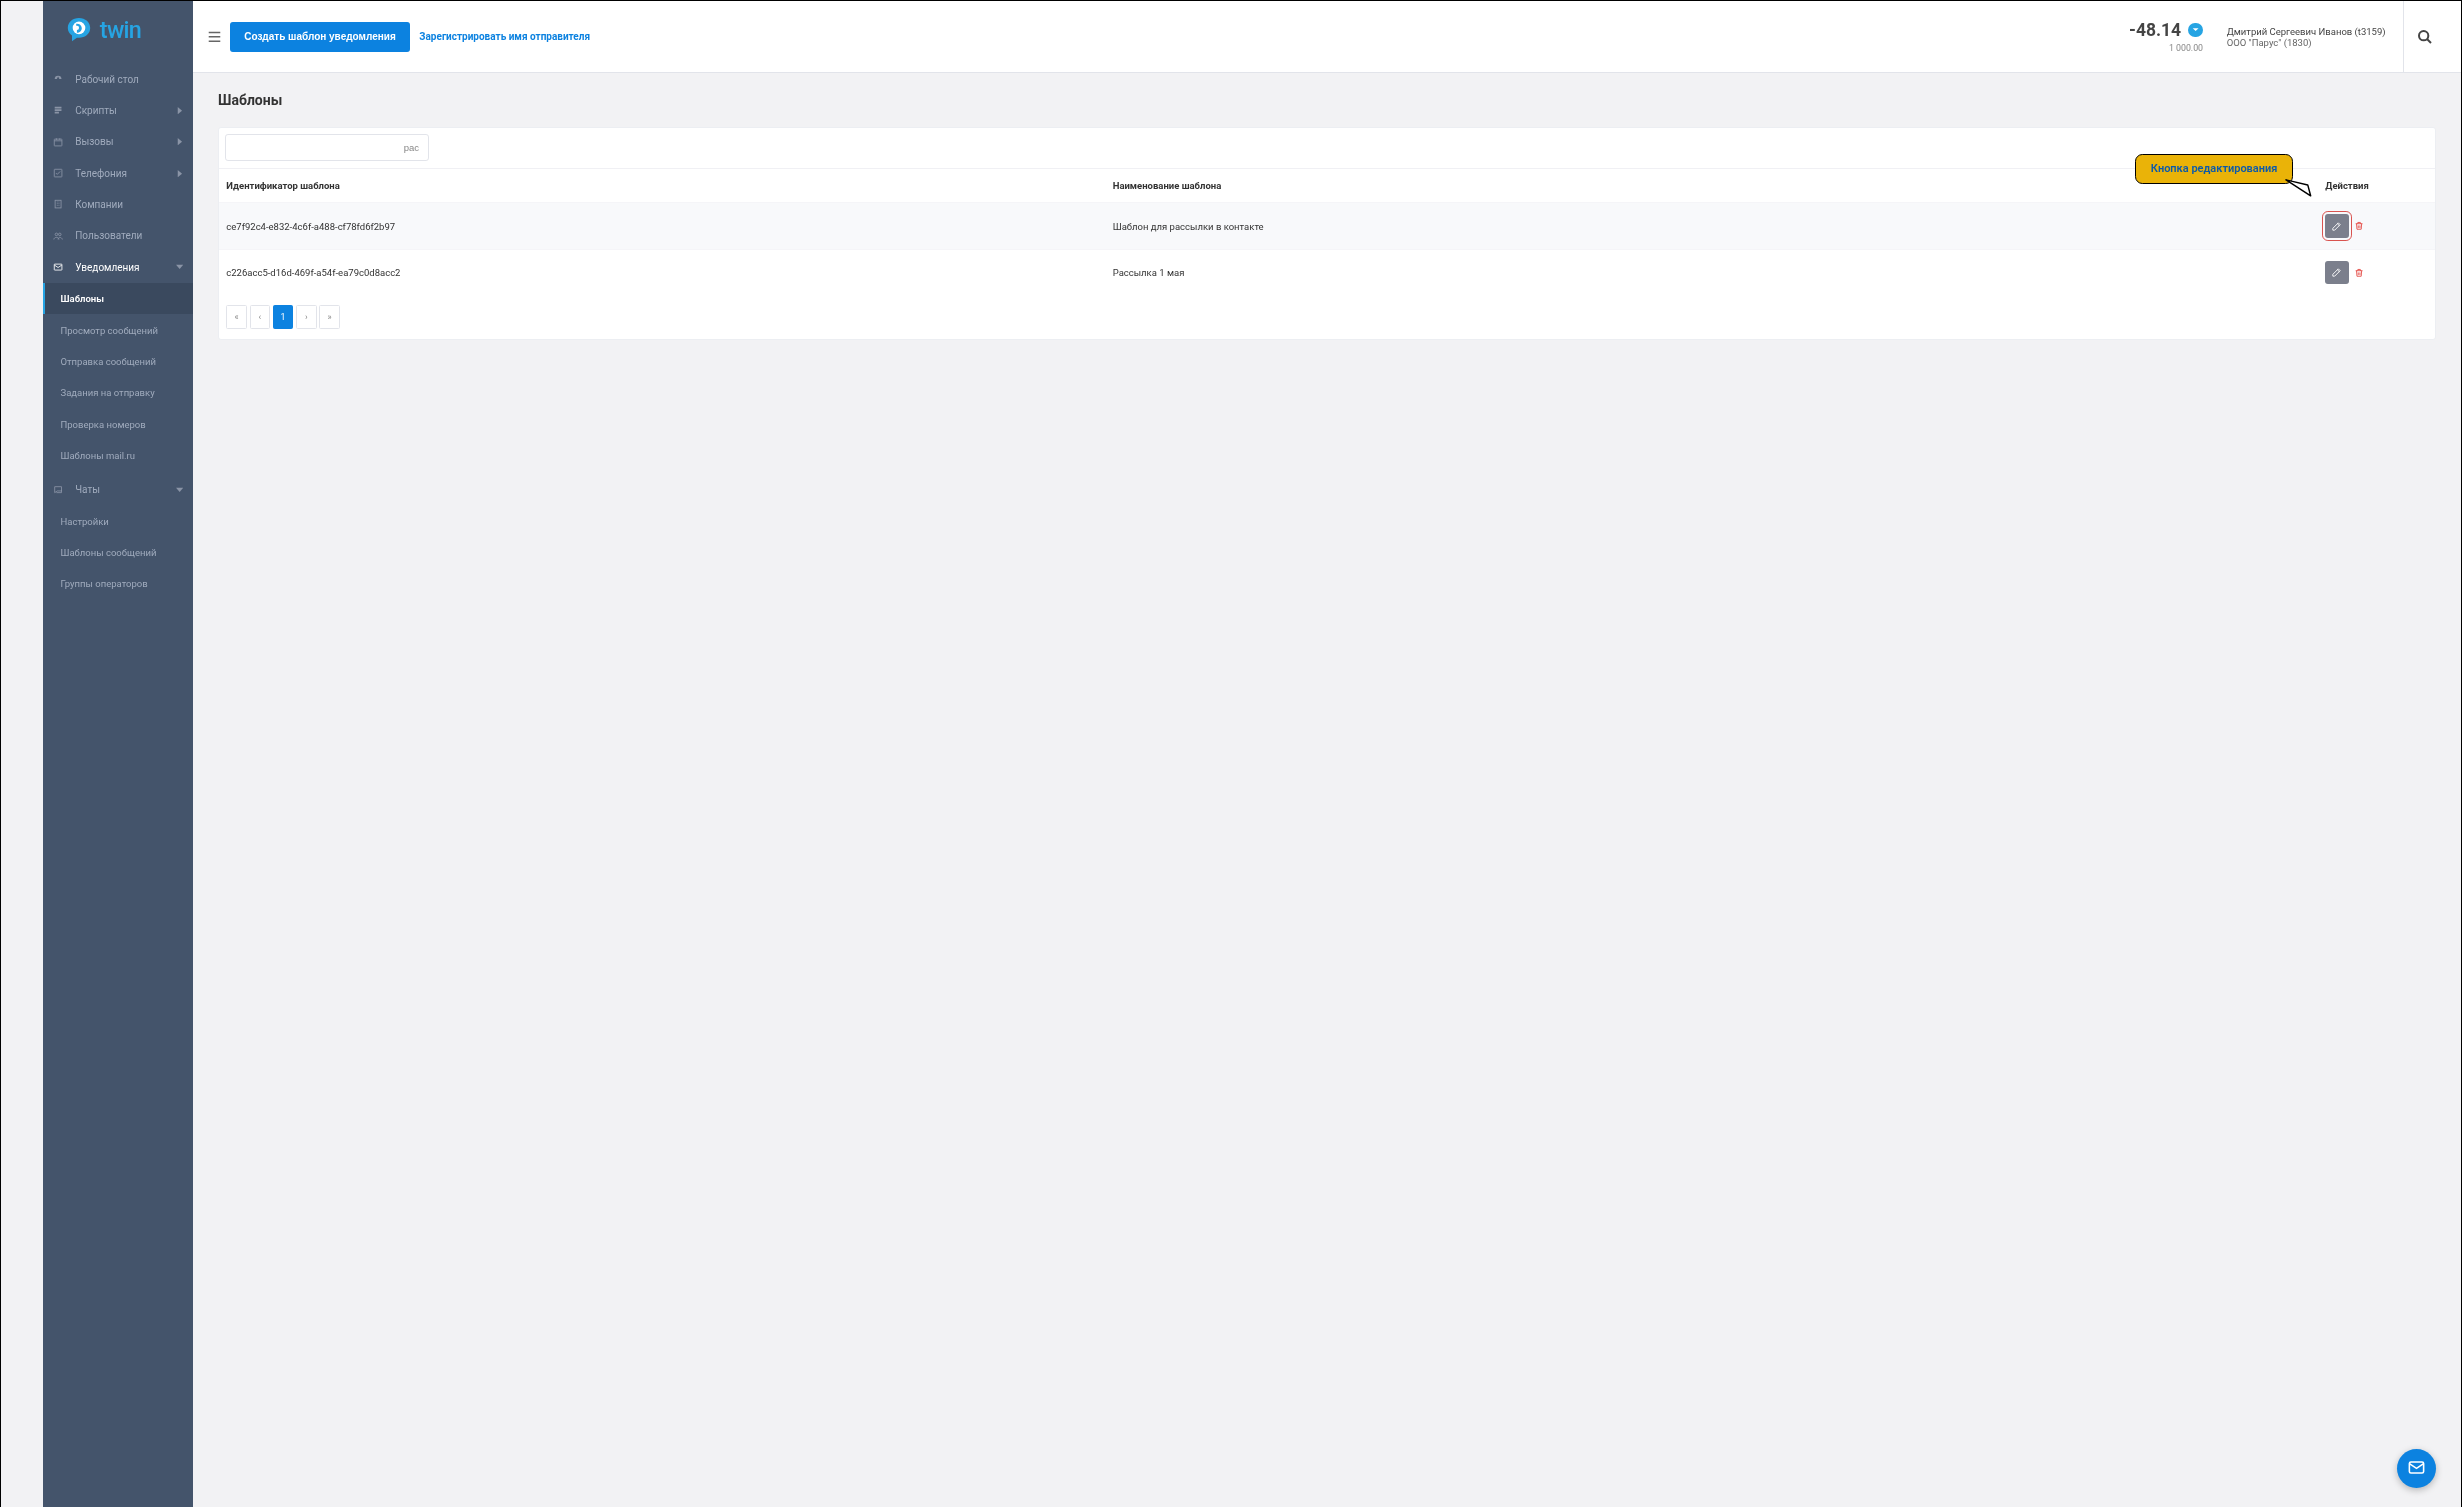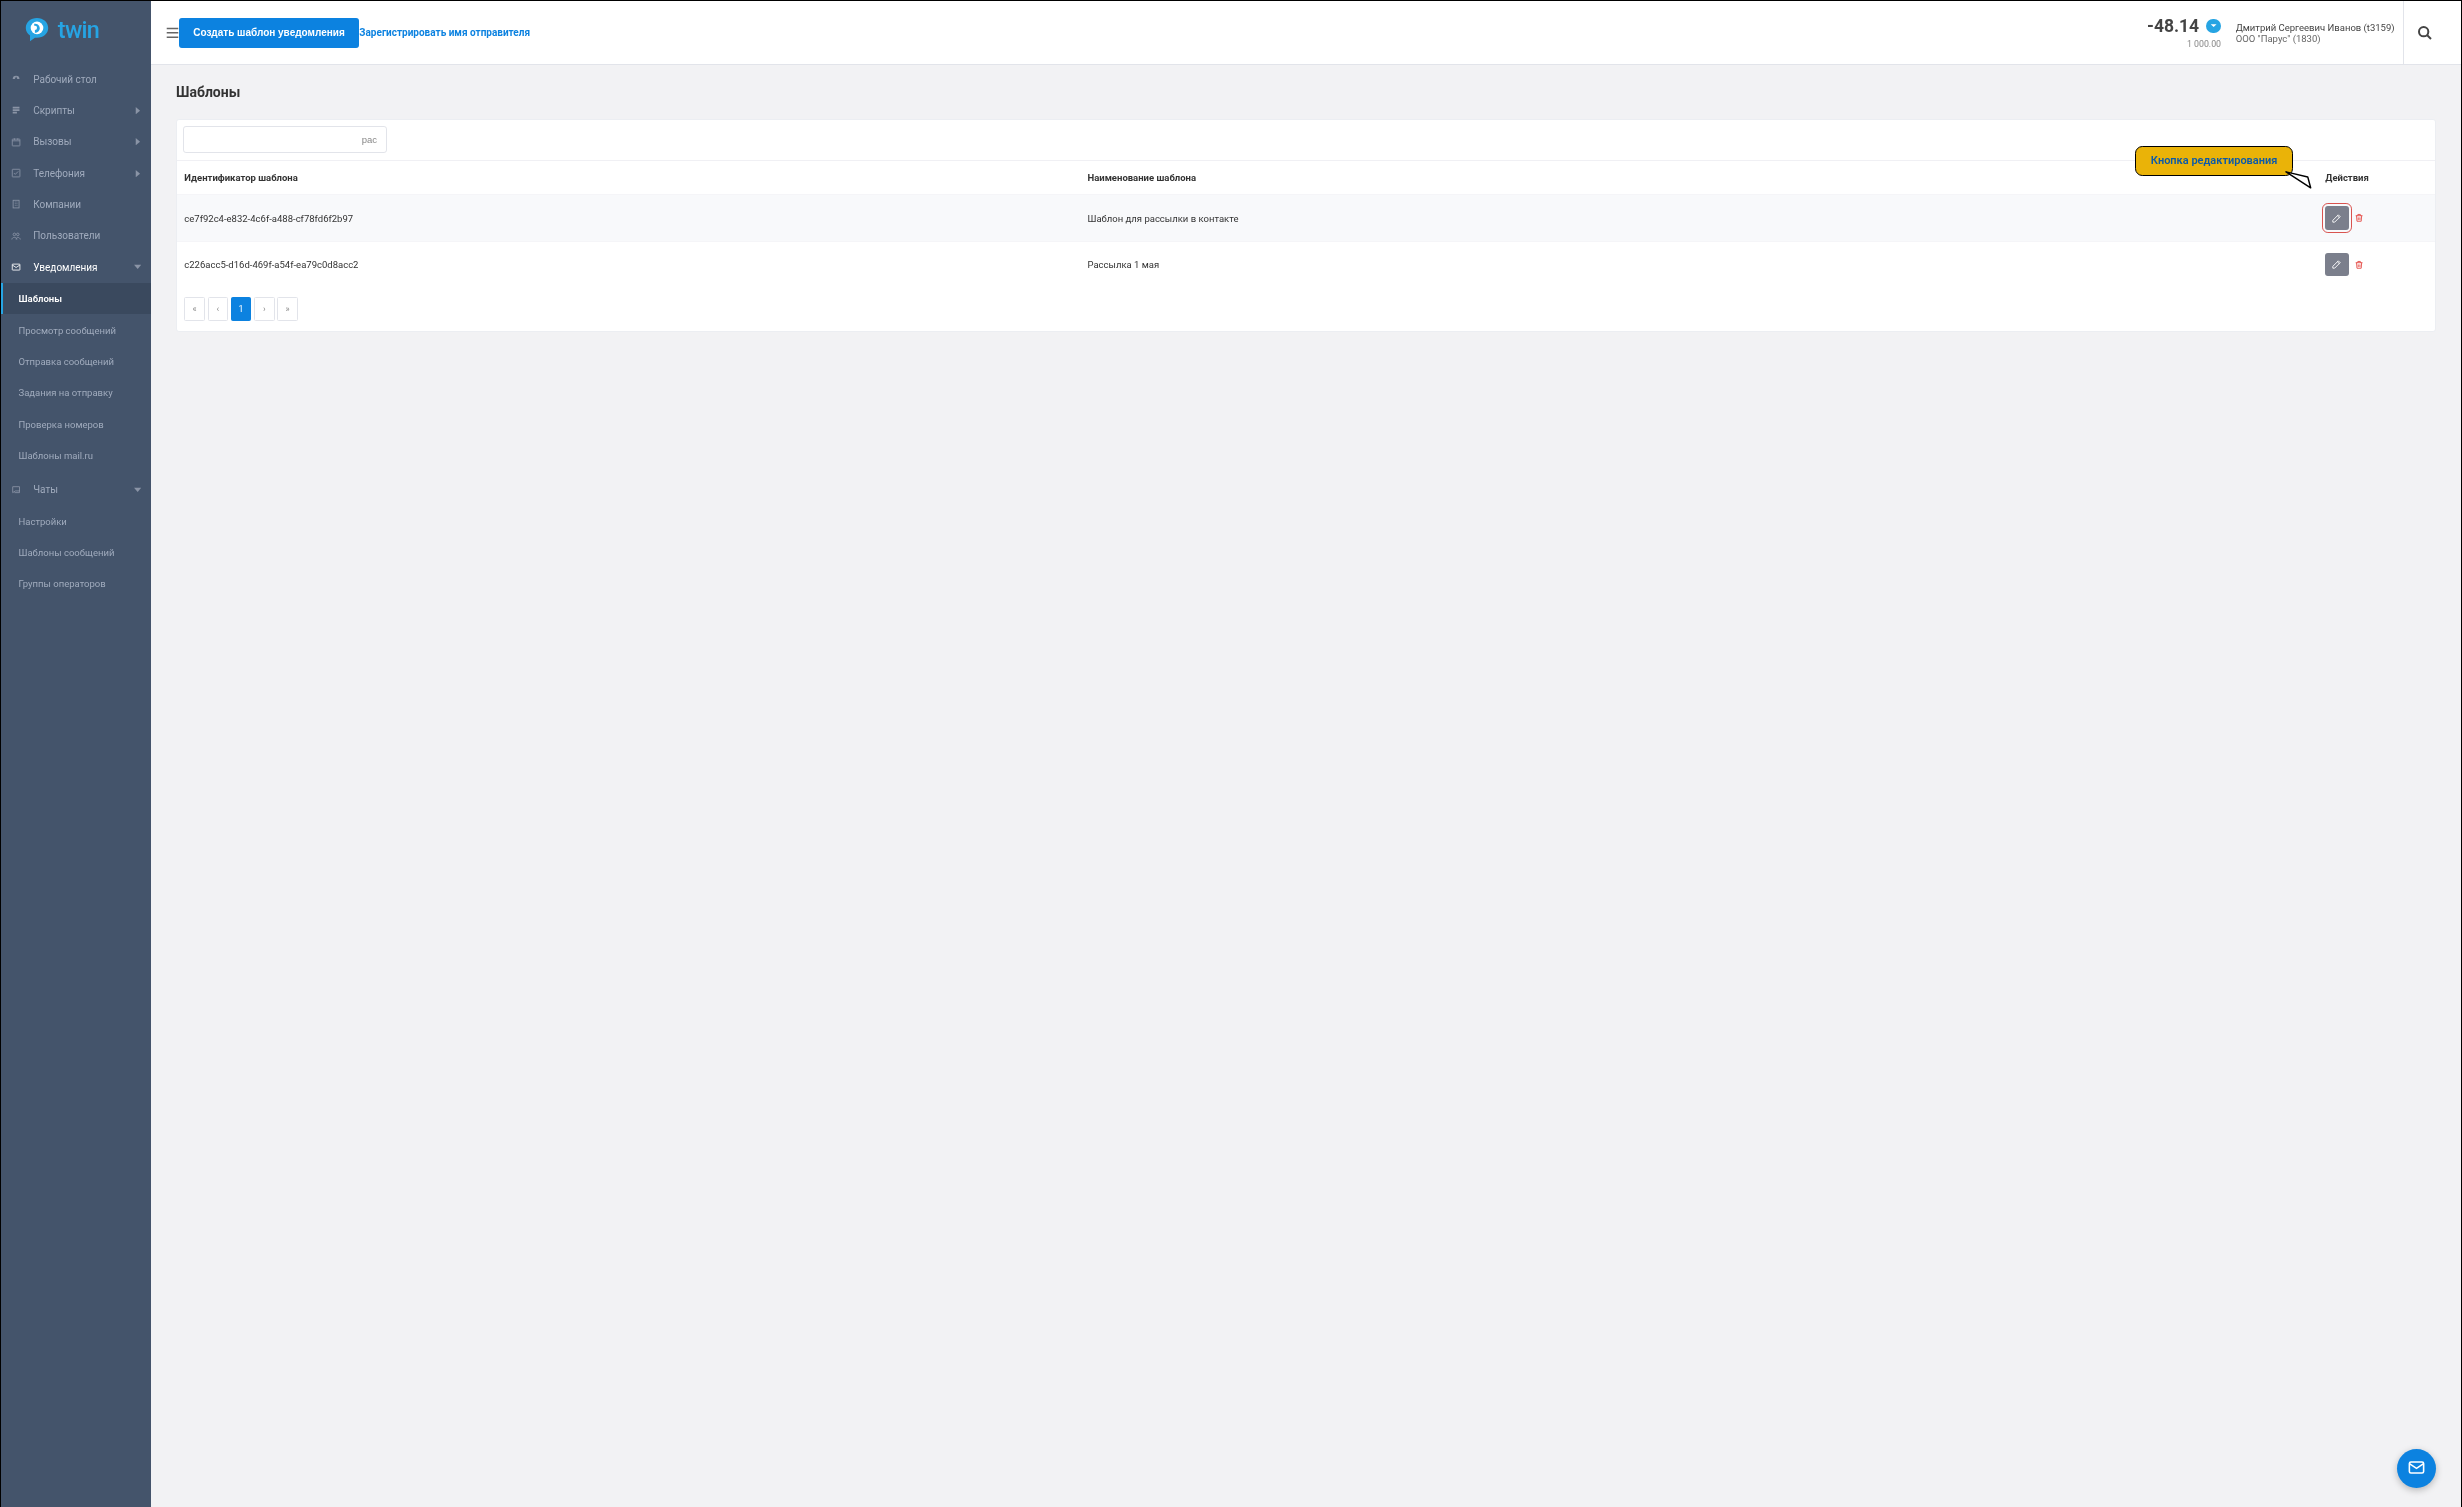--- a/index.html
+++ b/index.html
@@ -1,40 +1,40 @@
 <!DOCTYPE html>
 <html style="font-size:11.7px"><head>
   <meta charset="utf-8">
   <style>
     * { margin: 0; padding: 0; box-sizing: border-box; }
     body { font-family: -apple-system, BlinkMacSystemFont, "Segoe UI", Roboto, Helvetica, Arial, sans-serif; background: #f2f2f4; border: 0.7px solid #000; }
     .app { display: flex; height: 100vh; }
-    .sidebar { width: 150px; background: #44546b; color: #a0abbd; display: flex; flex-direction: column; flex-shrink: 0; }
+    .sidebar { width: 150px; background: #44546b; color: #a0abbd; display: flex; flex-direction: column; flex-shrink: 0; margin-left: 42px; }
     .logo-area { height: 58px; display: flex; align-items: center; padding-left: 22px; gap: 5.8px; }
     .logo-mark { width: 29px; height: 29px; color: #26a4e3; }
     .logo-text { font-size: 23.4px; font-weight: 500; color: #26a4e3; letter-spacing: -0.7px; }
     .nav { padding: 4.4px 0; }
     .nav-item {
       display: flex; align-items: center; padding: 10.2px 10.2px;
       font-size: 10px; cursor: pointer; position: relative;
     }
     .nav-item .icon-slot { width: 22px; display: inline-flex; justify-content: flex-start; color: #8a94a6; }
     .nav-item .label { flex: 1; }
     .nav-item .chevron { font-size: 7.3px; color: #8a94a6; }
     .nav-item.has-chevron { padding-right: 10.2px; }
     .sub-nav .nav-item { padding-left: 17.5px; font-size: 9.5px; }
     .nav-item.active-sub { background: #3a495e; color: #fff; font-weight: 600; }
     .nav-item.active-sub::before {
       content: ""; position: absolute; left: 0; top: 0; width: 2.2px; height: 100%; background: #26a4e3;
     }
     .sub-nav { padding-bottom: 2.9px; }
     .main { flex: 1; display: flex; flex-direction: column; background: #f2f2f4; min-width: 0; }
     .topbar {
-      height: 64px; background: #fff; border-bottom: 0.7px solid #e2e4ea;
-      display: flex; align-items: center; padding: 0 14.6px; gap: 0;
+      height: 72px; background: #fff; border-bottom: 0.7px solid #e2e4ea;
+      display: flex; align-items: center; padding: 0 14.6px; gap: 9px;
     }
     .hamburger-icon { color: #666; cursor: pointer; }
     .btn-primary {
       background: #0c82e0; color: #fff; border: none; border-radius: 2.9px;
       padding: 9.5px 14.6px; font-size: 10px; font-weight: 700; cursor: pointer;
     }
     .link-primary { color: #0c82e0; font-weight: 700; font-size: 10px; cursor: pointer; }
     .topbar-spacer { flex: 1; }
     .balance-block { text-align: right; margin-right: 14.6px; }
     .balance-row { display: flex; align-items: center; gap: 7.3px; justify-content: flex-end; }

